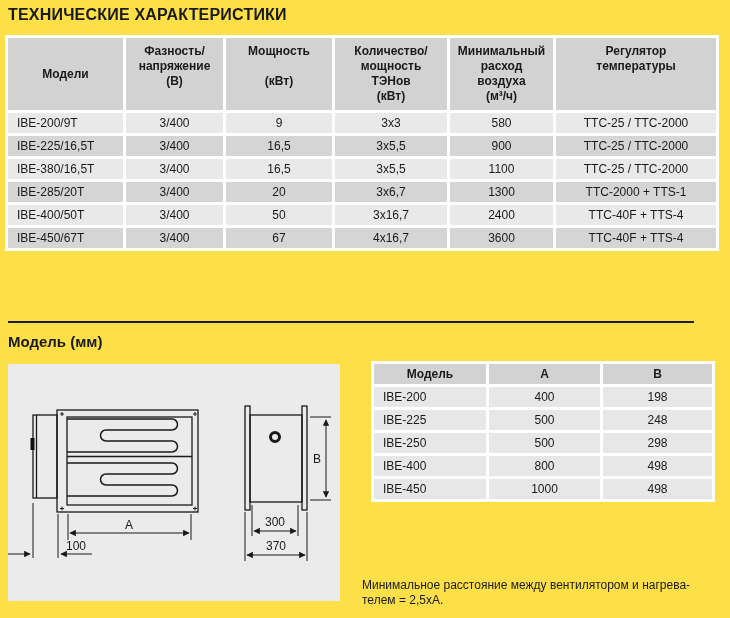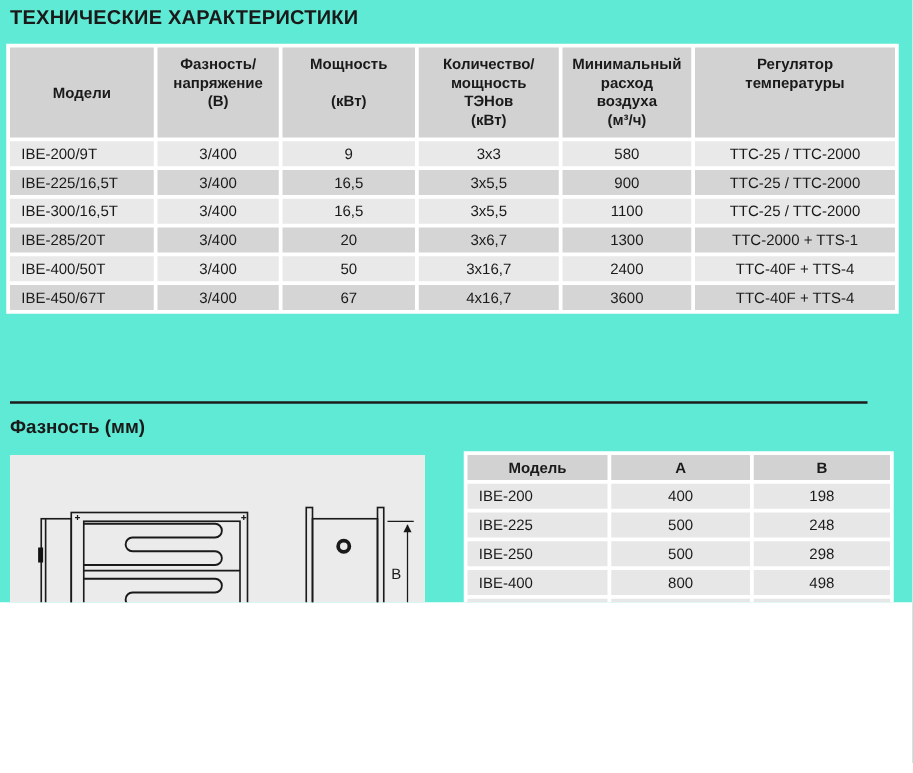--- a/index.html
+++ b/index.html
@@ -1,18 +1,18 @@
 <!DOCTYPE html>
 <html><head>
 <meta charset="utf-8">
 <style>
   * { box-sizing: border-box; margin: 0; padding: 0; }
   html, body { background: #ffffff; }
   body { font-family: "Liberation Sans", sans-serif; color: #1a1a1a; }
-  .page { position: relative; width: 730px; height: 482px; background: #5eead4; overflow: hidden; }
+  .page { position: relative; width: 730px; height: 618px; background: #fde047; overflow: hidden; }
 
   .title { position: absolute; left: 8px; top: 6px; font-size: 16px; font-weight: bold; letter-spacing: .2px; }
   .sec-rule { position: absolute; left: 8px; top: 321px; width: 686px; border-top: 2px solid #1d1d1d; }
   .sec-title { position: absolute; left: 8px; top: 333px; font-size: 15px; font-weight: bold; }
 
   table { border-collapse: separate; border-spacing: 3px; background: #fff; }
   th, td { font-size: 12px; vertical-align: middle; text-align: center; }
 
   
   .specs { position: absolute; left: 8px; top: 38px; margin: -3px; table-layout: fixed; }
@@ -85,21 +85,21 @@
         </tr>
         <tr>
           <td>IBE-225/16,5T</td>
           <td>3/400</td>
           <td>16,5</td>
           <td>3x5,5</td>
           <td>900</td>
           <td>TTC-25 / TTC-2000</td>
         </tr>
         <tr>
-          <td>IBE-300/16,5T</td>
+          <td>IBE-380/16,5T</td>
           <td>3/400</td>
           <td>16,5</td>
           <td>3x5,5</td>
           <td>1100</td>
           <td>TTC-25 / TTC-2000</td>
         </tr>
         <tr>
           <td>IBE-285/20T</td>
           <td>3/400</td>
           <td>20</td>
@@ -120,21 +120,21 @@
           <td>3/400</td>
           <td>67</td>
           <td>4x16,7</td>
           <td>3600</td>
           <td>TTC-40F + TTS-4</td>
         </tr>
       </tbody>
   </table>
 
   <div class="sec-rule"></div>
-  <div class="sec-title">Фазность (мм)</div>
+  <div class="sec-title">Модель (мм)</div>
 
   <div class="draw-box">
     <svg viewBox="0 0 332 237" aria-hidden="true">
       <defs>
         <marker id="ah" viewBox="0 0 10 10" refX="9" refY="5" markerWidth="9" markerHeight="6.5" orient="auto-start-reverse">
           <path d="M0,0 L10,5 L0,10 z" fill="#1a1a1a"></path>
         </marker>
       </defs>
 
       <g stroke="#1a1a1a" fill="none" stroke-width="1.3">
@@ -218,15 +218,17 @@
         </tr>
         <tr>
           <td>IBE-450</td>
           <td>1000</td>
           <td>498</td>
         </tr>
       </tbody>
   </table>
 
   <div class="note">
+    <div>Минимальное расстояние между вентилятором и нагрева-</div>
+    <div>телем = 2,5хА.</div>
   </div>
 
 </div>
 
 </body></html>

